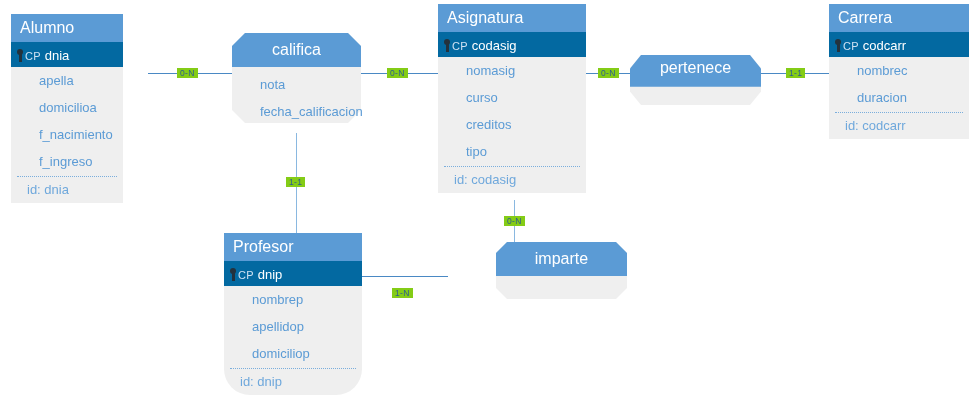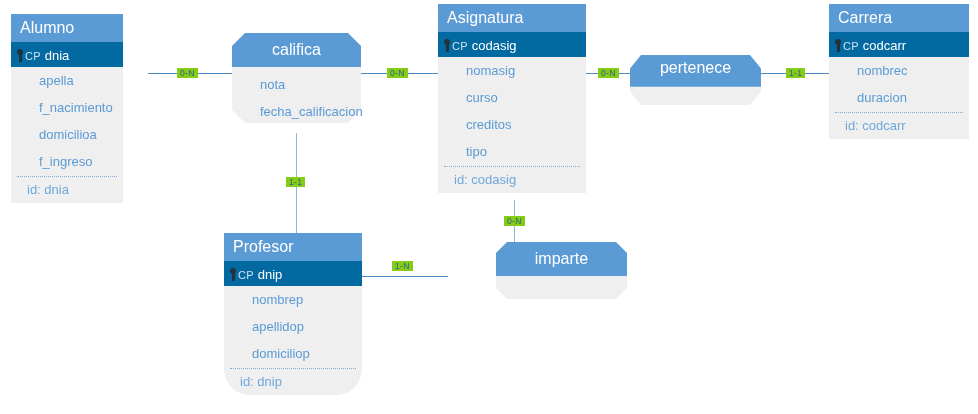--- a/index.html
+++ b/index.html
@@ -174,30 +174,30 @@
   <div class="hline" style="left:761px; top:73px; width:68px;"></div>
   <div class="card" style="left:786px; top:68px;">1-1</div>
 
   <div class="vline" style="left:296px; top:133px; height:100px;"></div>
   <div class="card" style="left:286px; top:177px;">1-1</div>
 
   <div class="vline" style="left:514px; top:200px; height:42px;"></div>
   <div class="card" style="left:504px; top:216px;">0-N</div>
 
   <div class="hline" style="left:362px; top:276px; width:86px;"></div>
-  <div class="card" style="left:392px; top:261px;">1-N</div>
+  <div class="card" style="left:392px; top:288px;">1-N</div>
 
   <div class="entity" style="left:11px; top:14px; width:112px;">
     <div class="entity-title">Alumno</div>
     <div class="entity-pk">
       <span class="pk-key"></span><span class="pk-cp">CP</span><span class="pk-name">dnia</span>
     </div>
     <div class="attr">apella</div>
+    <div class="attr">domicilioa</div>
     <div class="attr">f_nacimiento</div>
-    <div class="attr">domicilioa</div>
     <div class="attr">f_ingreso</div>
     <div class="attr-sep"></div>
     <div class="attr-id">id: dnia</div>
   </div>
 
   <div class="entity" style="left:438px; top:4px; width:148px;">
     <div class="entity-title">Asignatura</div>
     <div class="entity-pk">
       <span class="pk-key"></span><span class="pk-cp">CP</span><span class="pk-name">codasig</span>
     </div>

